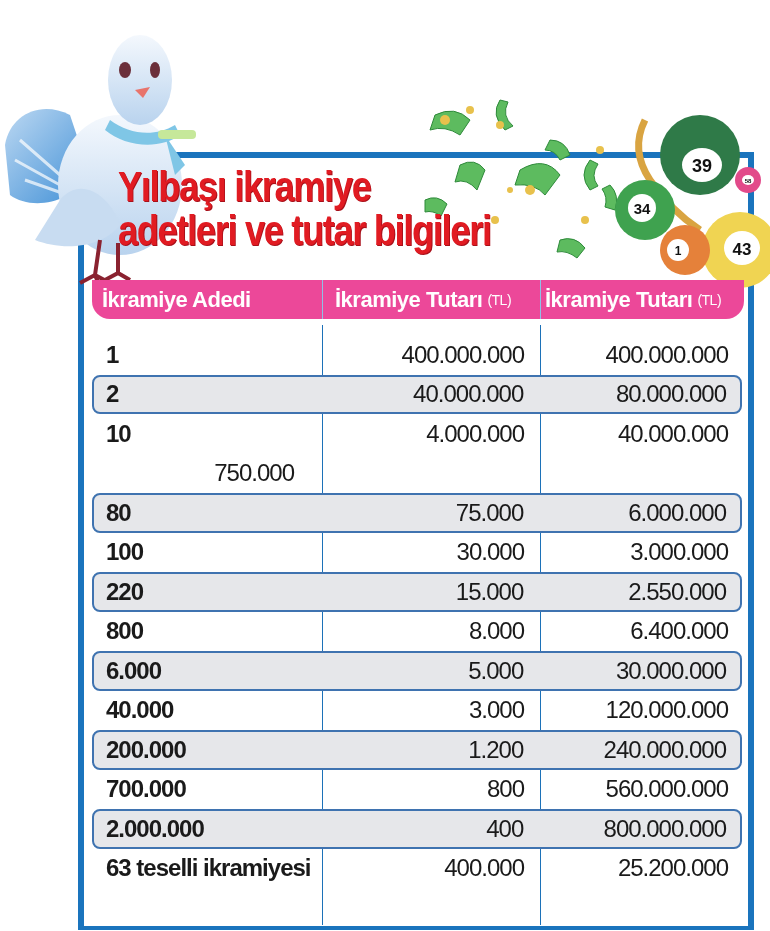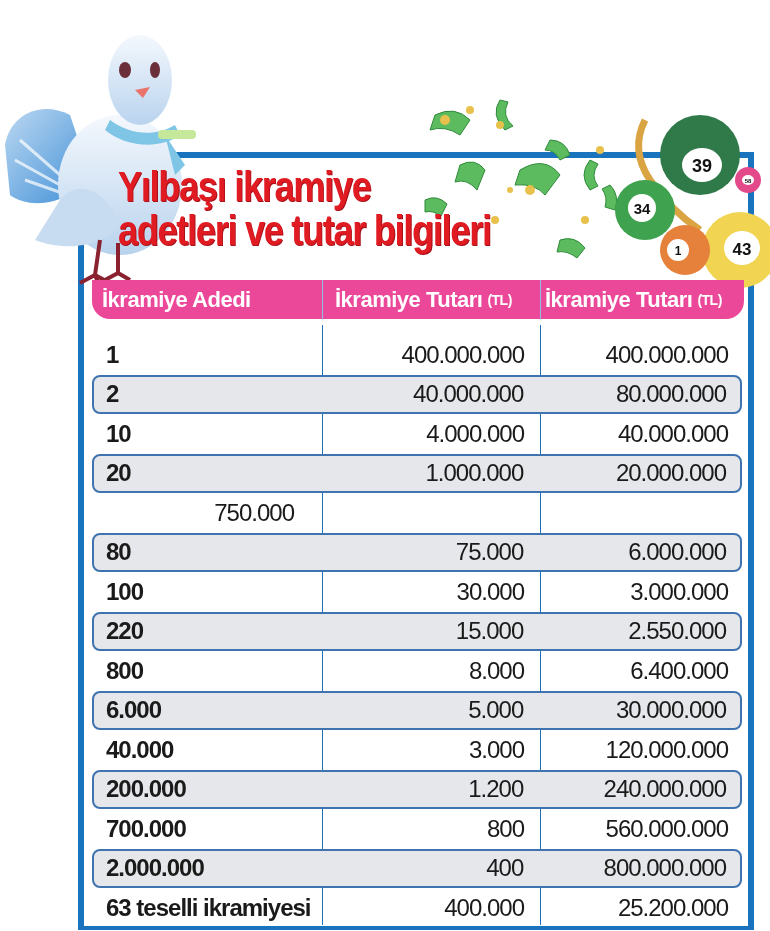--- a/index.html
+++ b/index.html
@@ -24,21 +24,21 @@
   .header {
     position: absolute; left: 92px; top: 280px; width: 652px; height: 39px;
     background: #ec4899; border-radius: 0 0 18px 18px;
     display: flex; color: #fff; justify-content: center;
   }
   .header .hcell {
     display: flex; align-items: center; height: 100%;
     font-size: 22px; font-weight: 700; padding-left: 10px;
     letter-spacing: -0.5px;
   }
-  .header .hcell .unit { font-size: 14px; font-weight: 700; margin-left: 5px; }
+  .header .hcell .unit { font-size: 14px; font-weight: 400; margin-left: 5px; }
   .header .hcell.c1 { width: 230px; }
   .header .hcell.c2 { width: 218px; border-left: 1px solid #8fbfe6; padding-left: 12px; }
   .header .hcell.c3 { width: 204px; border-left: 1px solid #8fbfe6; padding-left: 4px; }
 
   .col-line { position: absolute; top: 325px; width: 1px; height: 600px; background: #1c71b8; }
 
   .rows { position: absolute; left: 92px; top: 335px; width: 650px; }
   .row {
     position: relative; height: 39.5px; display: flex; align-items: center;
     color: #1a1a1a; font-size: 24px; letter-spacing: -1px;
@@ -155,25 +155,20 @@
   <div class="row alt">
       <span class="c1">2</span>
       <span class="c2">40.000.000</span>
       <span class="c3">80.000.000</span>
     </div>
   <div class="row">
       <span class="c1">10</span>
       <span class="c2">4.000.000</span>
       <span class="c3">40.000.000</span>
     </div>
-  <div class="row alt">
-      <span class="c1">20</span>
-      <span class="c2">1.000.000</span>
-      <span class="c3">20.000.000</span>
-    </div>
   <div class="row">
       <span class="c2">750.000</span>
     </div>
   <div class="row alt">
       <span class="c1">80</span>
       <span class="c2">75.000</span>
       <span class="c3">6.000.000</span>
     </div>
   <div class="row">
       <span class="c1">100</span>

